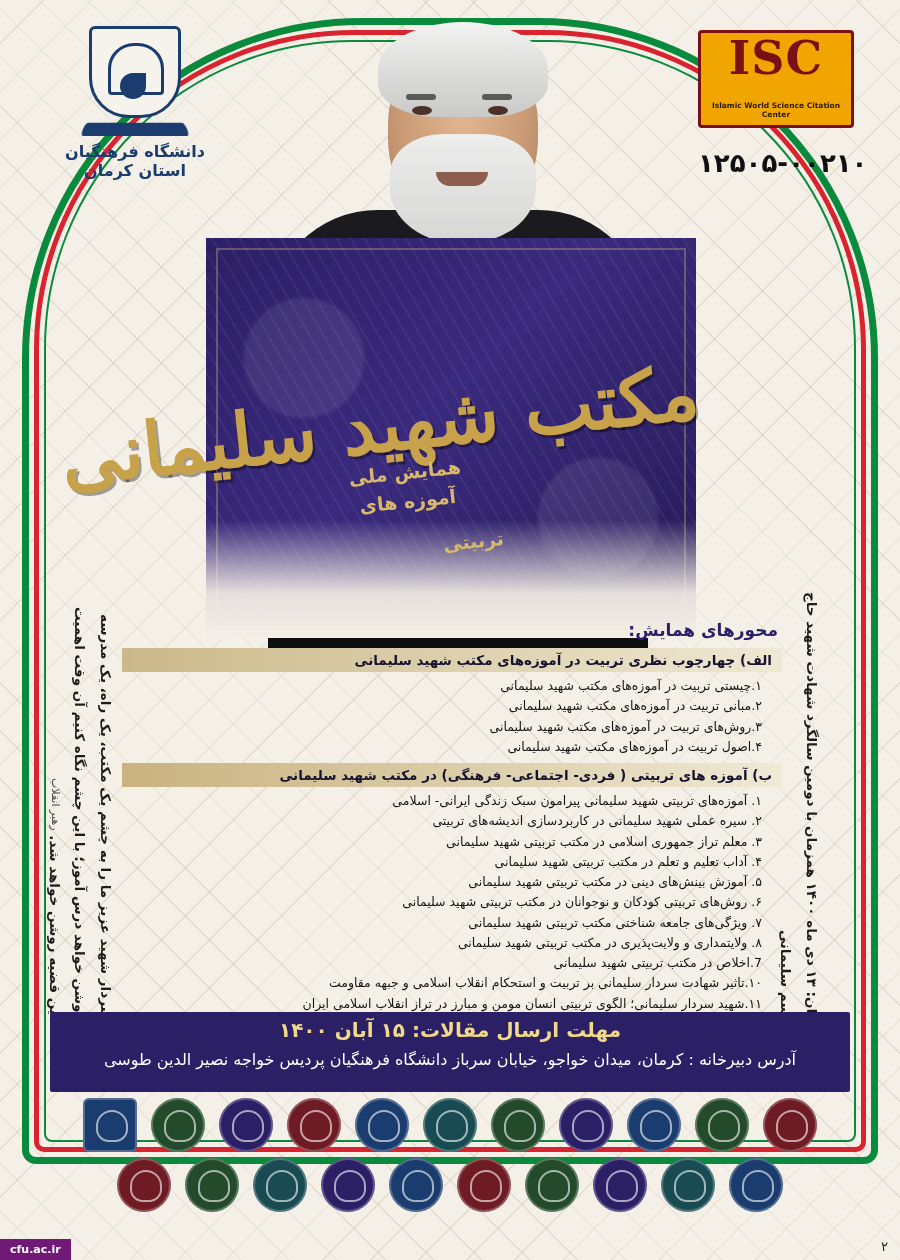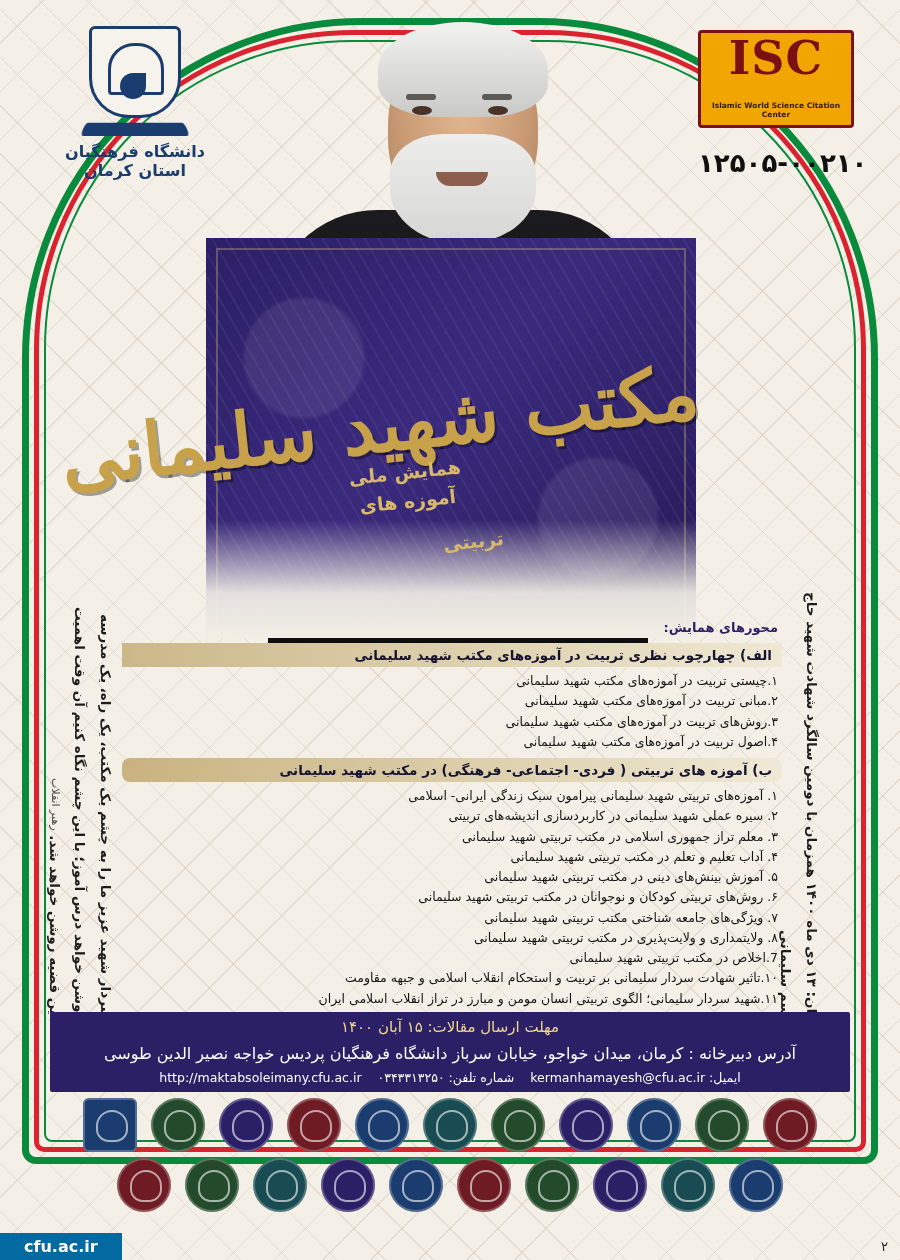--- a/index.html
+++ b/index.html
@@ -192,44 +192,43 @@
     position:absolute;right:76px;top:570px;width:40px;height:460px;
     writing-mode:vertical-rl;text-orientation:mixed;
     font-size:13.5px;color:#1d1d1d;line-height:1.9;font-weight:bold;
   }
   
   .content{
     position:absolute;left:122px;right:118px;top:620px;bottom:260px;
     text-align:right;
   }
   .axes-title{
-    font-size:13px;font-weight:bold;color:#2b1f66;margin:0 0 8px 0;
+    font-size:17px;font-weight:bold;color:#2b1f66;margin:0 0 8px 0;
     padding-right:4px;
     text-align:right;
   }
   .band{
     background:linear-gradient(90deg,#cbb88a 0%,#ded2b0 55%,#efe8d4 100%);
     color:#15122e;font-weight:bold;font-size:13.5px;
     padding:4px 10px;margin:6px 0 4px;
   }
   .band.alt{
     background:linear-gradient(90deg,#c9b27f 0%,#ded2b0 60%,#f0e9d6 100%);
-    border-radius:8px;
-  }
-  ul.items{margin:0 4px 6px 0;padding:0;list-style:none;}
+  }
+  ul.items{margin:0 20px 6px 0;padding:0;list-style:none;}
   ul.items li{
     font-size:12.5px;color:#141414;line-height:1.62;
   }
   .footer{
     position:absolute;left:50px;right:50px;top:1012px;height:80px;
     background:#2b1f66;color:#fff;border-radius:2px;
     padding:6px 12px 8px;box-sizing:border-box;text-align:center;
   }
   .footer .dl{
-    color:#f2d98a;font-weight:normal;font-size:15px;margin:0 0 4px;
+    color:#f2d98a;font-weight:bold;font-size:20px;margin:0 0 4px;
   }
   .footer .addr{font-size:16px;line-height:1.7;}
   .footer .row{font-size:12.5px;line-height:1.7;direction:rtl;}
   
   .sponsors{
     position:absolute;left:40px;right:40px;top:1098px;height:130px;
   }
   .srow{display:flex;justify-content:center;gap:14px;margin-bottom:6px;}
   .slogo{
     width:54px;height:54px;border-radius:50%;
@@ -240,22 +239,22 @@
     content:"";position:absolute;left:13px;top:12px;width:28px;height:28px;
     border:2px solid rgba(255,255,255,.6);border-radius:50% 50% 40% 40%;
   }
   .slogo.sq{border-radius:6px;}
   .slogo.g{background:#234a2a;}
   .slogo.b{background:#1b3c6e;}
   .slogo.r{background:#6e1b24;}
   .slogo.t{background:#184b52;}
   
   .urlbar{
-    position:absolute;left:0;bottom:0;background:#0369a1;color:#fff;
-    font-size:16px;padding:4px 24px;direction:ltr;font-weight:bold;
+    position:absolute;left:0;bottom:0;background:#701a75;color:#fff;
+    font-size:11px;padding:4px 10px;direction:ltr;font-weight:bold;
   }
   .pageno{
     position:absolute;right:12px;bottom:6px;font-size:13px;color:#222;
   }
 </style>
 </head>
 <body>
 
 <div class="poster">
   <div class="lattice"></div>
@@ -338,29 +337,20 @@
       <li>۱۱.شهید سردار سلیمانی؛ الگوی تربیتی انسان مومن و مبارز در تراز انقلاب اسلامی ایران</li>
     </ul>
 
     <div class="band">ج) آسیب های تعلیم و تربیت در نظام فکری و عملی شهید سلیمانی</div>
     <div class="band">د) روایت پژوهی خاطرات خودنوشت تربیتی از مکتب تربیتی شهید سلیمانی</div>
   </div>
 
   <div class="footer">
     <div class="dl">مهلت ارسال مقالات: ۱۵ آبان ۱۴۰۰</div>
     <div class="addr">آدرس دبیرخانه : کرمان، میدان خواجو، خیابان سرباز دانشگاه فرهنگیان پردیس خواجه نصیر الدین طوسی</div>
-    <div class="row">
-      <span>ایمیل:</span>
-      <span>kermanhamayesh@cfu.ac.ir</span>
-      &nbsp;&nbsp;
-      <span>شماره تلفن:</span>
-      <span>۰۳۴۳۳۱۳۲۵۰</span>
-      &nbsp;&nbsp;
-      <span>http://maktabsoleimany.cfu.ac.ir</span>
-    </div>
   </div>
 
   <div class="sponsors">
     <div class="srow">
       <div class="slogo r"></div>
       <div class="slogo g"></div>
       <div class="slogo b"></div>
       <div class="slogo"></div>
       <div class="slogo g"></div>
       <div class="slogo t"></div>

